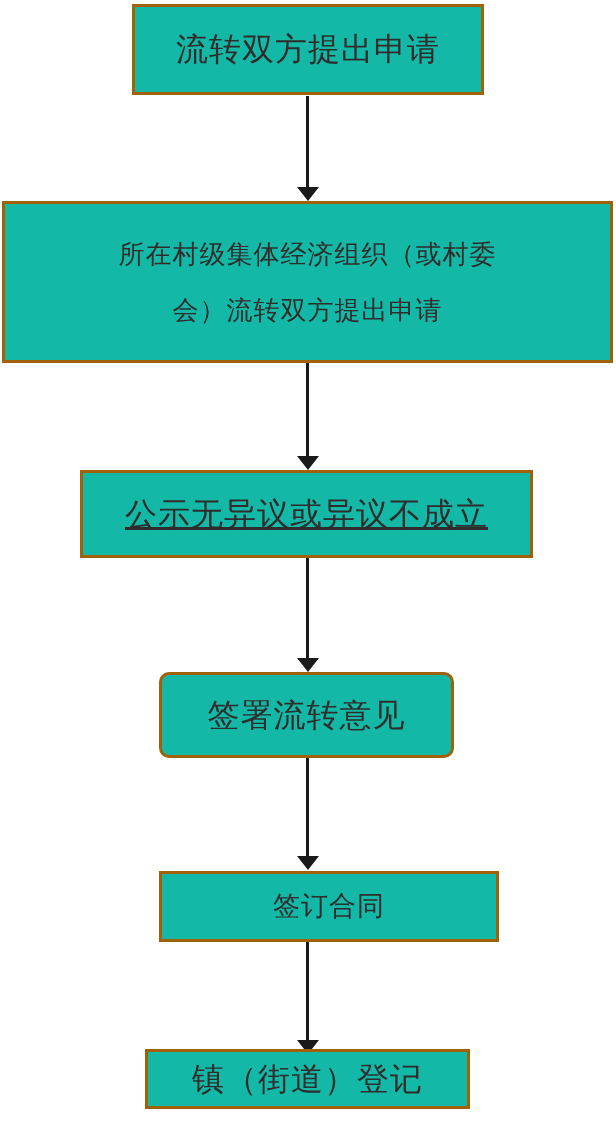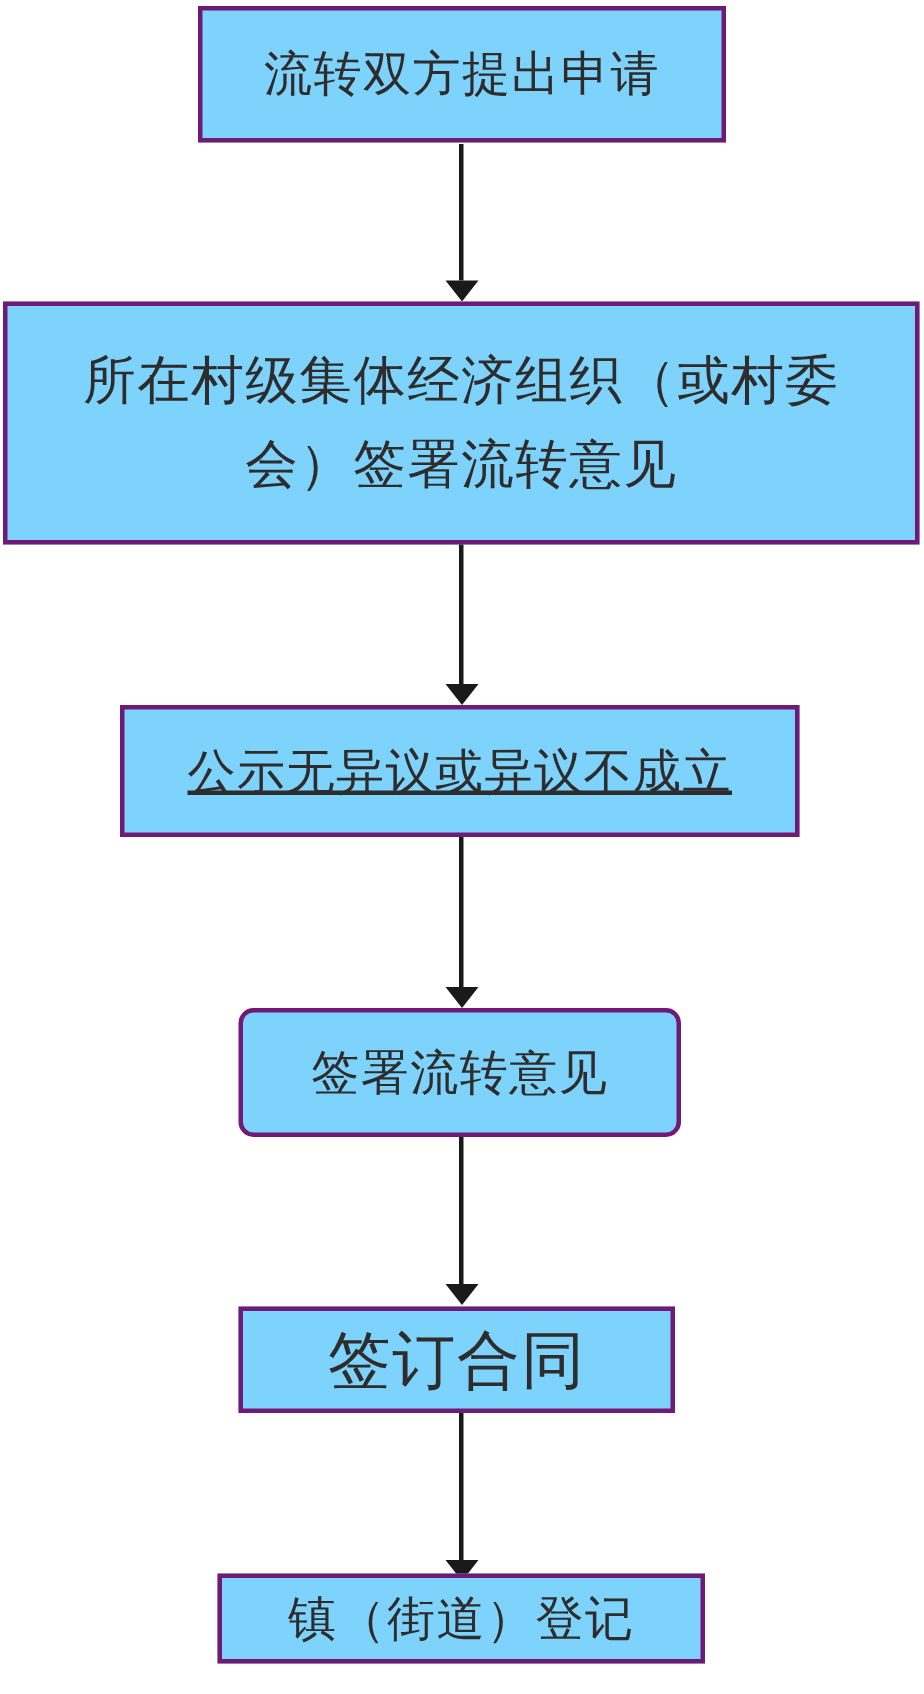--- a/index.html
+++ b/index.html
@@ -11,38 +11,38 @@
   .canvas {
     position: relative;
     width: 616px;
     height: 1129px;
     background: #ffffff;
     overflow: hidden;
   }
   .flow-box {
     position: absolute;
     box-sizing: border-box;
-    border: 3px solid #701a75;
-    background: #7dd3fc;
+    border: 3px solid #a16207;
+    background: #14b8a6;
     display: flex;
     align-items: center;
     justify-content: center;
     text-align: center;
     color: #2e2c2c;
     font-size: 32px;
     letter-spacing: 1px;
     line-height: 1.7;
   }
   .flow-box .lbl { display: block; }
   
   .b1 { left: 132px; top: 4px;    width: 352px; height: 91px;  }
-  .b2 { left: 2px;   top: 201px;  width: 611px; height: 162px; font-size: 35px; line-height: 56px; justify-content: center; }
+  .b2 { left: 2px;   top: 201px;  width: 611px; height: 162px; font-size: 26px; line-height: 56px; justify-content: center; }
   .b3 { left: 80px;  top: 470px;  width: 453px; height: 88px; text-decoration: underline;  }
   .b4 { left: 159px; top: 672px;  width: 295px; height: 86px; border-radius: 10px;  }
-  .b5 { left: 159px; top: 871px;  width: 291px; height: 71px;  font-size: 42px; }
+  .b5 { left: 159px; top: 871px;  width: 340px; height: 71px;  font-size: 27px; }
   .b6 { left: 145px; top: 1049px; width: 325px; height: 60px;  }
   
   .arrow {
     position: absolute;
     left: 306px;
     width: 3px;
     background: #1a1a1a;
   }
   .arrow::after {
     content: "";
@@ -69,21 +69,21 @@
 
   <div class="flow-box b1">
     <span class="lbl">流转双方提出申请</span>
   </div>
 
   <div class="arrow a1"></div>
 
   <div class="flow-box b2">
     <span>
       <span class="lbl">所在村级集体经济组织（或村委</span>
-      <span class="lbl">会）签署流转意见</span>
+      <span class="lbl">会）流转双方提出申请</span>
     </span>
   </div>
 
   <div class="arrow a2"></div>
 
   <div class="flow-box b3">
     <span class="lbl">公示无异议或异议不成立</span>
   </div>
 
   <div class="arrow a3"></div>

